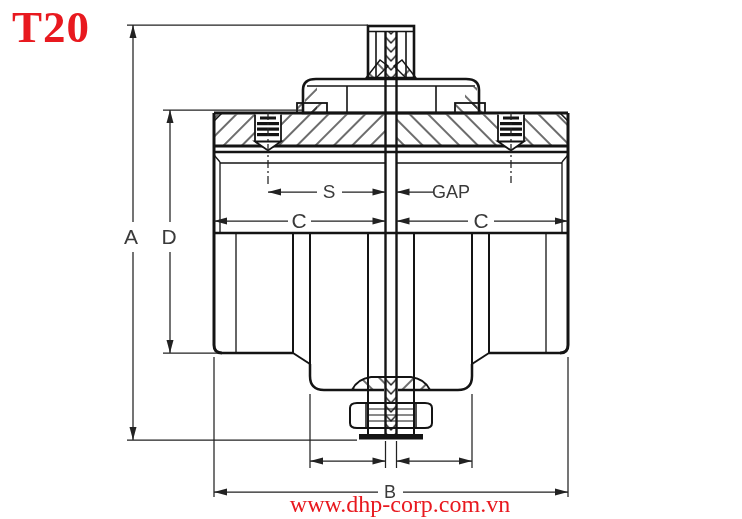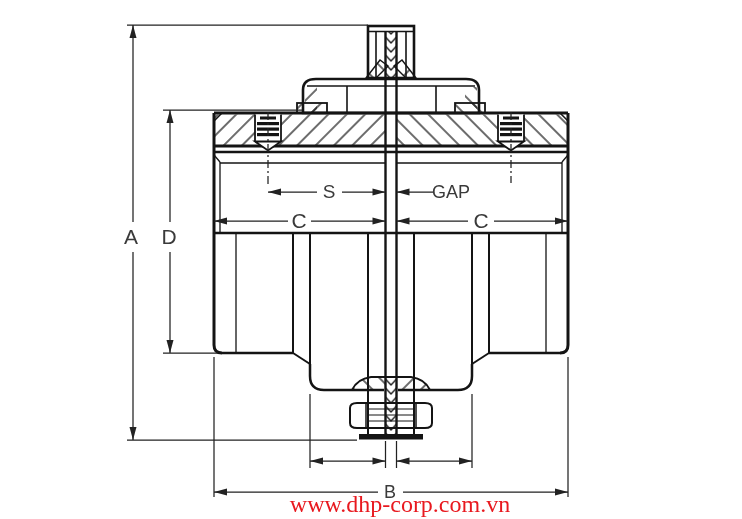--- a/index.html
+++ b/index.html
@@ -27,20 +27,21 @@
   .lbl { font-size:21px; }
   .lbl-s { font-size:19px; }
   .lbl-gap { font-size:18px; }
   .lbl-b { font-size:18px; }
 </style>
 </head>
 <body>
 
 <div class="stage">
 
+  <div class="title">T20</div>
 
   <svg class="drawing" width="742" height="519" viewBox="0 0 742 519">
     <defs>
       <pattern id="hatchL" width="13" height="13" patternUnits="userSpaceOnUse" patternTransform="rotate(45)">
         <line x1="1" y1="-1" x2="1" y2="14" stroke="#141414" stroke-width="1.25"></line>
       </pattern>
       <pattern id="hatchR" width="13" height="13" patternUnits="userSpaceOnUse" patternTransform="rotate(-45)">
         <line x1="1" y1="-1" x2="1" y2="14" stroke="#141414" stroke-width="1.25"></line>
       </pattern>
       <pattern id="chev" x="385.5" y="0" width="11" height="9" patternUnits="userSpaceOnUse">

